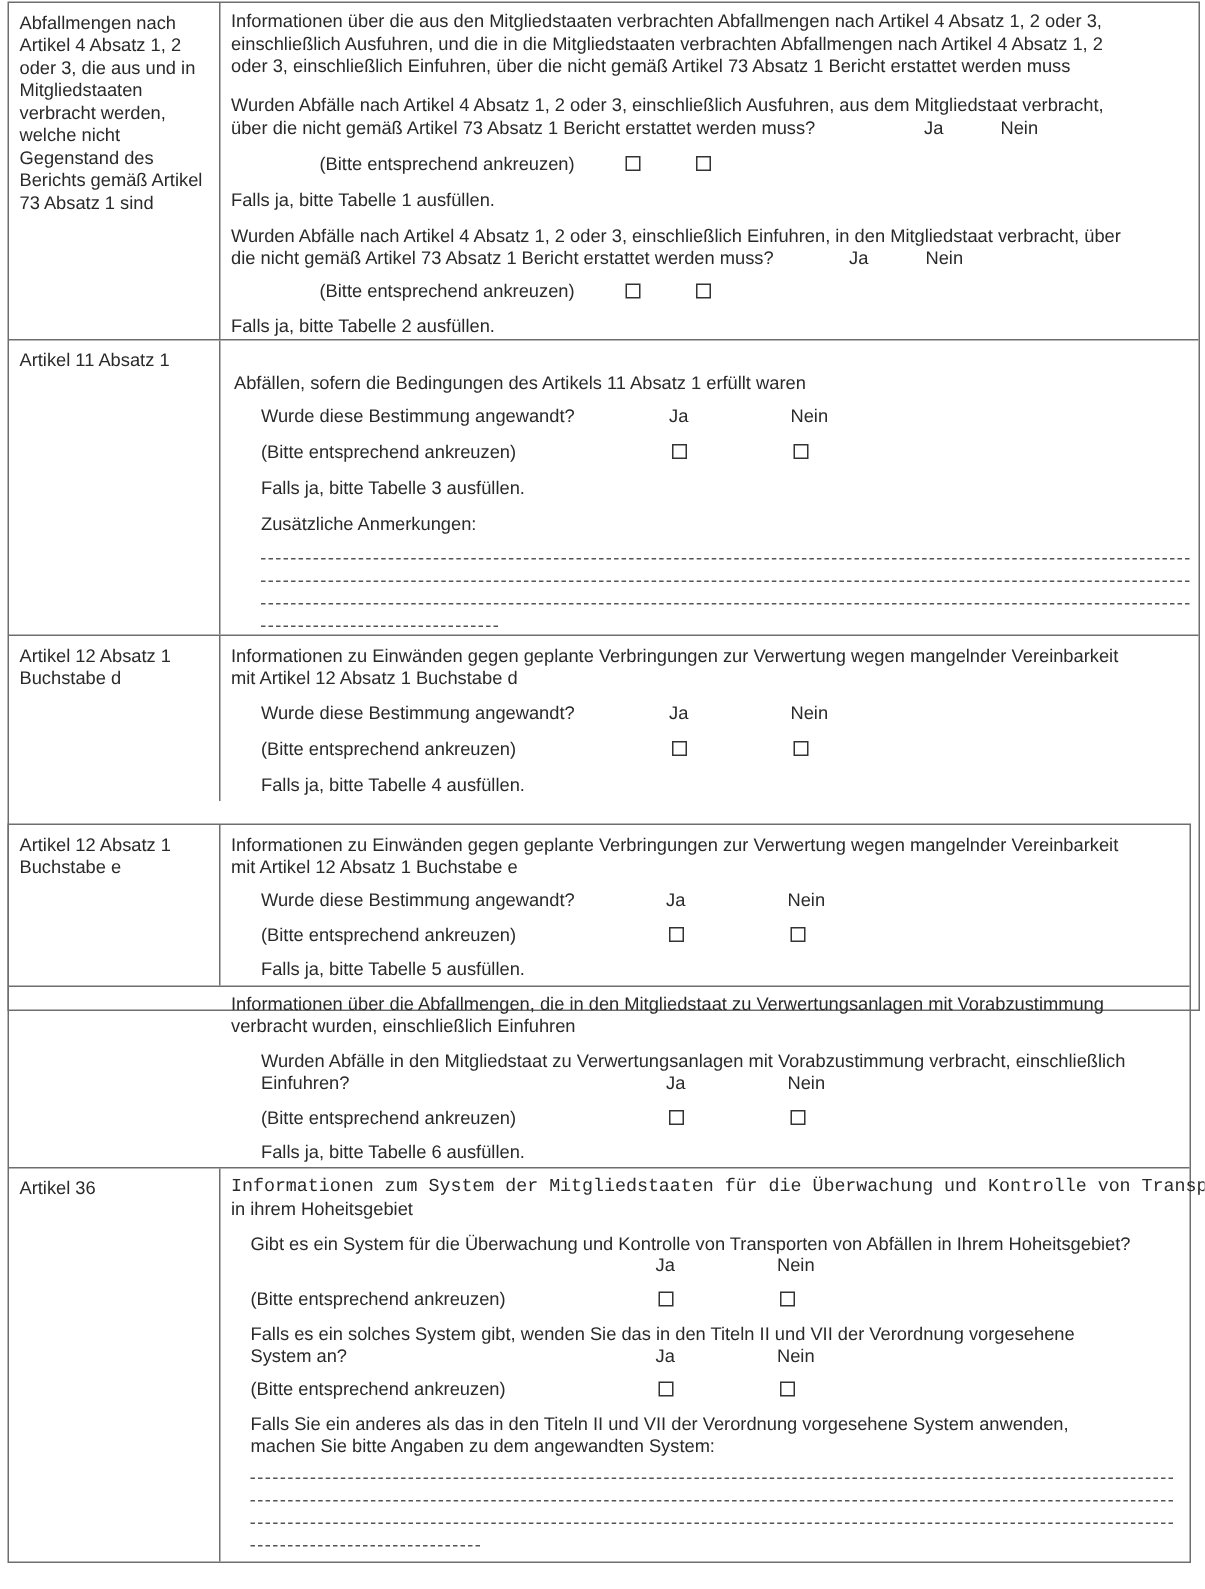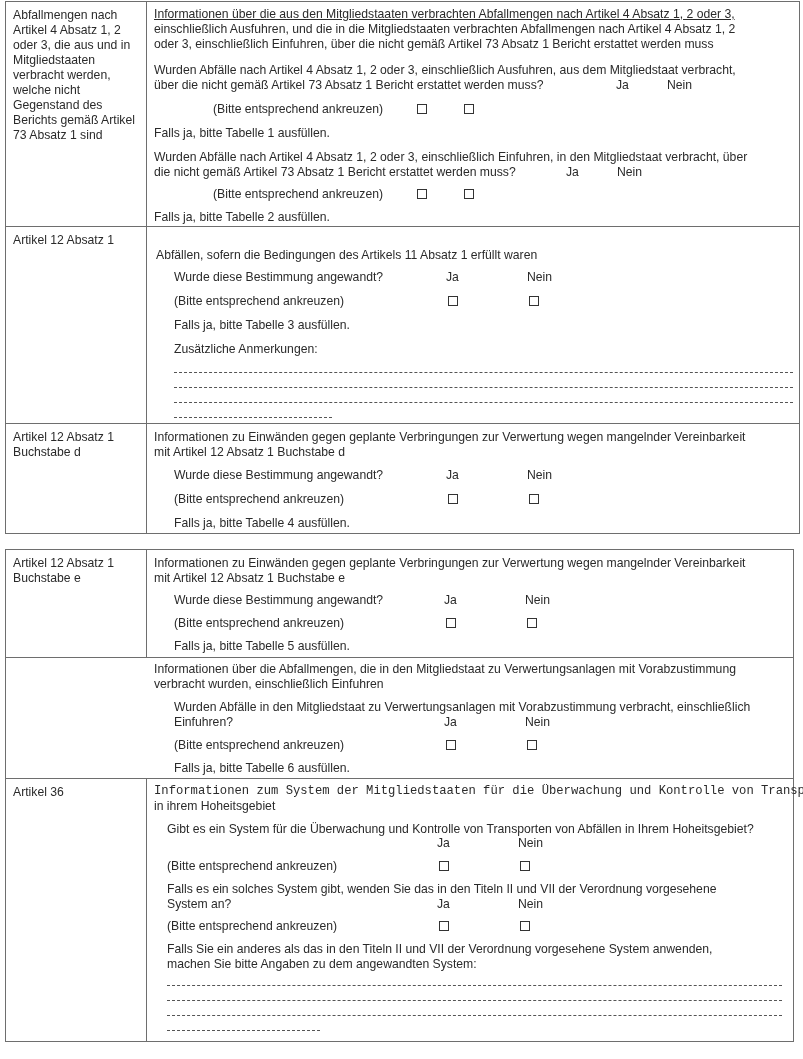--- a/index.html
+++ b/index.html
@@ -1,38 +1,38 @@
 <!DOCTYPE html>
 <html><head>
 <meta charset="utf-8">
 <style>
   html, body { margin:0; padding:0; background:#ffffff; }
   body { width:803px; height:1059px; position:relative; overflow:hidden;
          font-family:"Liberation Sans", sans-serif; font-size:12.2px; color:#2a2a2a; }
   .tbl { position:absolute; border:1px solid #6e6e6e; box-sizing:border-box; }
-  #t1 { left:5px; top:1px; width:795px; height:533px; }
+  #t1 { left:5px; top:1px; width:795px; height:673px; }
   #t2 { left:5px; top:549px; width:789px; height:493px; }
   .row { position:absolute; left:0; right:0; border-bottom:1px solid #6e6e6e; box-sizing:border-box; }
   .row.last { border-bottom:none; }
   .left { position:absolute; left:0; top:0; bottom:0; width:141px; border-right:1px solid #6e6e6e; box-sizing:border-box;
           padding:6px 6px 0 7px; line-height:15px; }
   .right { position:absolute; left:141px; right:0; top:0; bottom:0; padding:5px 6px 0 7px; line-height:15px; }
   .p { position:absolute; white-space:pre; line-height:15px; }
   .cb { position:absolute; width:10px; height:10px; border:1px solid #333; box-sizing:border-box; background:#fff; }
   .dash { position:absolute; height:0; border-top:1px dashed #555; }
 </style>
 </head>
 <body>
 
 <div class="tbl" id="t1">
 
   <div class="row" style="top:0;height:225px;">
     <div class="left">Abfallmengen nach Artikel 4 Absatz 1, 2 oder 3, die aus und in Mitgliedstaaten verbracht werden, welche nicht Gegenstand des Berichts gemäß Artikel 73 Absatz 1 sind</div>
     <div class="right">
-      <div class="p" style="top:5px;left:7px;text-decoration:underline;">Informationen über die aus den Mitgliedstaaten verbrachten Abfallmengen nach Artikel 4 Absatz 1, 2 oder 3,</div>
+      <div class="p" style="top:5px;left:7px;">Informationen über die aus den Mitgliedstaaten verbrachten Abfallmengen nach Artikel 4 Absatz 1, 2 oder 3,</div>
       <div class="p" style="top:20px;left:7px;">einschließlich Ausfuhren, und die in die Mitgliedstaaten verbrachten Abfallmengen nach Artikel 4 Absatz 1, 2</div>
       <div class="p" style="top:35px;left:7px;">oder 3, einschließlich Einfuhren, über die nicht gemäß Artikel 73 Absatz 1 Bericht erstattet werden muss</div>
       <div class="p" style="top:61px;left:7px;">Wurden Abfälle nach Artikel 4 Absatz 1, 2 oder 3, einschließlich Ausfuhren, aus dem Mitgliedstaat verbracht,</div>
       <div class="p" style="top:76px;left:7px;">über die nicht gemäß Artikel 73 Absatz 1 Bericht erstattet werden muss?</div>
       <div class="p" style="top:76px;left:469px;">Ja</div>
       <div class="p" style="top:76px;left:520px;">Nein</div>
       <div class="p" style="top:100px;left:66px;">(Bitte entsprechend ankreuzen)</div>
       <div class="cb" style="top:102px;left:270px;"></div>
       <div class="cb" style="top:102px;left:317px;"></div>
       <div class="p" style="top:124px;left:7px;">Falls ja, bitte Tabelle 1 ausfüllen.</div>
@@ -41,21 +41,21 @@
       <div class="p" style="top:163px;left:419px;">Ja</div>
       <div class="p" style="top:163px;left:470px;">Nein</div>
       <div class="p" style="top:185px;left:66px;">(Bitte entsprechend ankreuzen)</div>
       <div class="cb" style="top:187px;left:270px;"></div>
       <div class="cb" style="top:187px;left:317px;"></div>
       <div class="p" style="top:208px;left:7px;">Falls ja, bitte Tabelle 2 ausfüllen.</div>
     </div>
   </div>
 
   <div class="row" style="top:225px;height:197px;">
-    <div class="left">Artikel 12 Absatz 1</div>
+    <div class="left">Artikel 11 Absatz 1</div>
     <div class="right">
       <div class="p" style="top:21px;left:9px;">Abfällen, sofern die Bedingungen des Artikels 11 Absatz 1 erfüllt waren</div>
       <div class="p" style="top:43px;left:27px;">Wurde diese Bestimmung angewandt?</div>
       <div class="p" style="top:43px;left:299px;">Ja</div>
       <div class="p" style="top:43px;left:380px;">Nein</div>
       <div class="p" style="top:67px;left:27px;">(Bitte entsprechend ankreuzen)</div>
       <div class="cb" style="top:69px;left:301px;"></div>
       <div class="cb" style="top:69px;left:382px;"></div>
       <div class="p" style="top:91px;left:27px;">Falls ja, bitte Tabelle 3 ausfüllen.</div>
       <div class="p" style="top:115px;left:27px;">Zusätzliche Anmerkungen:</div>

